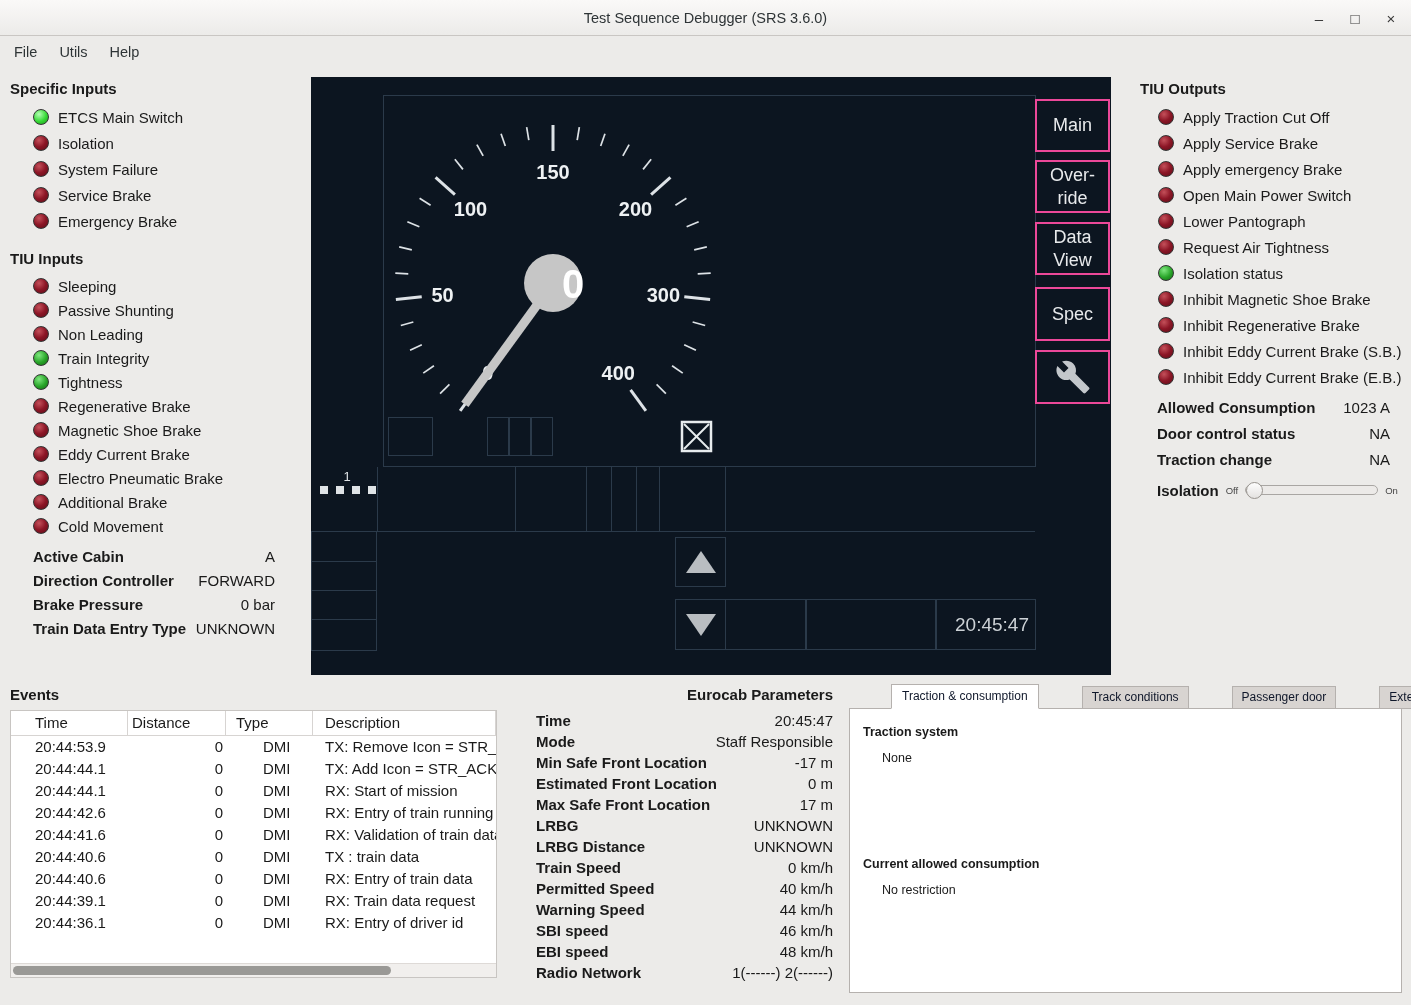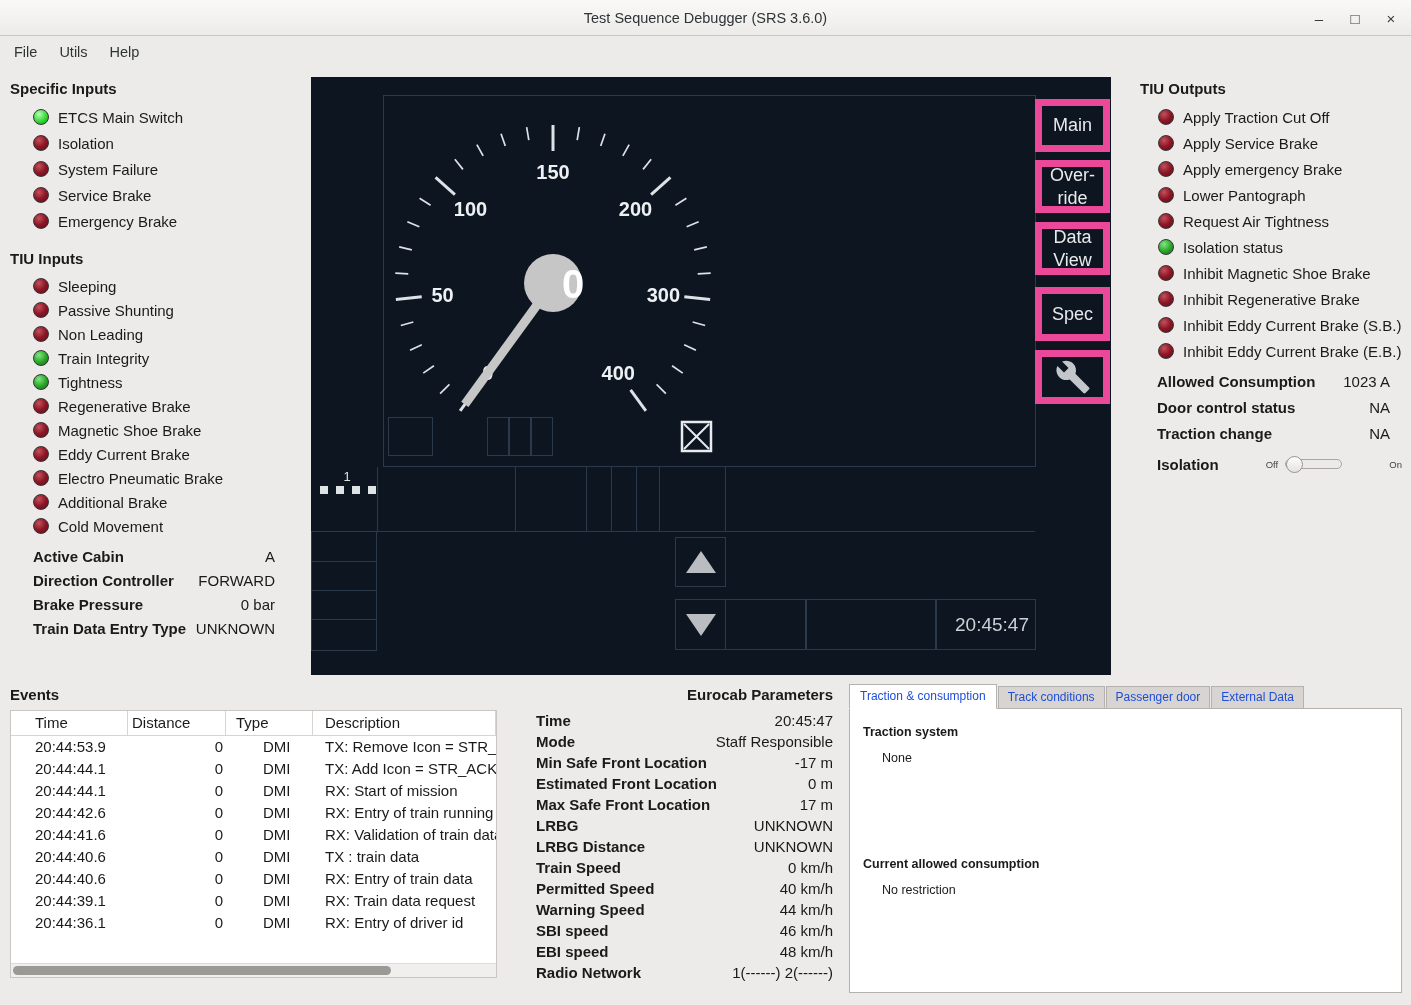--- a/index.html
+++ b/index.html
@@ -32,31 +32,31 @@
   .left-panel{position:absolute;left:10px;top:80px;width:295px;}
   .left-panel .gap{height:16px;}
   .left-panel .info-list{margin-left:23px;width:242px;margin-top:6px;}
   
   .right-panel{position:absolute;left:1140px;top:80px;width:262px;}
   .right-panel .led-row{padding-left:18px;}
   .right-panel .info-list{margin-left:17px;width:233px;margin-top:4px;}
   .right-panel .info-row{height:26px;}
   .iso-row{margin-left:17px;margin-top:6px;display:flex;align-items:center;gap:7px;height:24px;}
   .iso-row .b{font-size:15px;}
-  .tiny{font-size:9.5px;color:#444;margin-left:40px;}
+  .tiny{font-size:9.5px;color:#444;}
   .iso-slider{position:relative;width:133px;height:19px;}
   .iso-groove{position:absolute;left:0;right:0;top:4px;height:10px;background:#eceae8;border:1px solid #a9a6a3;border-radius:6px;box-sizing:border-box;}
   .iso-knob{position:absolute;left:1px;top:1px;width:17px;height:17px;border-radius:50%;
     background:linear-gradient(#fdfdfd,#e4e2e0);border:1px solid #98948f;box-sizing:border-box;}
   
   .dmi{position:absolute;left:311px;top:77px;width:800px;height:598px;background:#0c1520;}
   .dmi .box{position:absolute;border:1px solid #2b3a4a;box-sizing:border-box;}
   .dmi-main-box{left:72px;top:18px;width:653px;height:372px;}
   #gauge{position:absolute;left:0;top:0;pointer-events:none;font-family:"Liberation Sans",sans-serif;}
-  .dmi-btn{position:absolute;left:724px;width:75px;border:7px solid #ec4899;box-sizing:border-box;
+  .dmi-btn{position:absolute;left:724px;width:75px;border:2px solid #ec4899;box-sizing:border-box;
     color:#e8eaec;font-size:18px;display:flex;flex-direction:column;align-items:center;justify-content:center;line-height:1.25;}
   .vl{position:absolute;top:390px;height:64px;width:1px;background:#2b3a4a;}
   .hl{position:absolute;height:1px;background:#2b3a4a;}
   .lvl-num{position:absolute;left:26px;top:392px;width:20px;text-align:center;font-size:13px;color:#dfe3e6;}
   .lvl-sq{position:absolute;top:409px;width:8px;height:8px;background:#dfe3e6;}
   .tri-up{width:0;height:0;border-left:15px solid transparent;border-right:15px solid transparent;border-bottom:22px solid #b9bdc1;margin:auto;}
   .tri-down{width:0;height:0;border-left:15px solid transparent;border-right:15px solid transparent;border-top:22px solid #b9bdc1;margin:auto;}
   .arrow-cell{display:flex;align-items:center;justify-content:center;}
   .dmi-time{color:#ccd1d5;font-size:19px;text-align:right;line-height:49px;padding-right:6px;}
   
@@ -73,21 +73,21 @@
   .c2{padding-left:37px;}
   .c3{padding-left:12px;}
   .hscroll{position:absolute;left:0;right:0;bottom:0;height:13px;background:#f1efed;border-top:1px solid #dedad7;}
   .hthumb{position:absolute;left:2px;top:2px;width:378px;height:9px;border-radius:5px;background:#9a9996;}
   
   .eurocab-panel{position:absolute;left:516px;top:686px;width:317px;text-align:right;}
   .ec-row{display:flex;justify-content:space-between;height:21px;line-height:21px;font-size:15px;padding-left:20px;}
   
   .tabs-panel{position:absolute;left:849px;top:686px;width:553px;height:307px;}
   .tab-bar{position:absolute;top:0;left:0;height:23px;display:flex;align-items:flex-end;z-index:2;}
-  .tab{font-size:12px;padding:3px 9px;background:#d8d4d1;border:1px solid #b5b1ae;margin-right:1px;height:15px;line-height:15px;color:#1d4ed8;white-space:nowrap;}
+  .tab{font-size:12px;padding:3px 9px;background:#d8d4d1;border:1px solid #b5b1ae;margin-right:1px;height:15px;line-height:15px;color:#0f172a;white-space:nowrap;margin-left:42px;}
   .tab.active{background:#fff;border-bottom:1px solid #fff;padding:4px 10px;}
   .tab-content{position:absolute;top:22px;left:0;right:0;bottom:0;background:#fff;border:1px solid #b5b1ae;box-sizing:border-box;}
   .tc{position:absolute;font-size:12.5px;}
   .tc1{left:13px;top:16px;}
   .tc2{left:32px;top:42px;}
   .tc3{left:13px;top:148px;}
   .tc4{left:32px;top:174px;}
 </style>
 </head>
 <body>
@@ -322,20 +322,24 @@
         <div class="led-row">
           <span class="led red"></span>
           <span class="led-label">Apply Service Brake</span>
         </div>
         <div class="led-row">
           <span class="led red"></span>
           <span class="led-label">Apply emergency Brake</span>
         </div>
         <div class="led-row">
           <span class="led red"></span>
+          <span class="led-label">Open Main Power Switch</span>
+        </div>
+        <div class="led-row">
+          <span class="led red"></span>
           <span class="led-label">Lower Pantograph</span>
         </div>
         <div class="led-row">
           <span class="led red"></span>
           <span class="led-label">Request Air Tightness</span>
         </div>
         <div class="led-row">
           <span class="led green"></span>
           <span class="led-label">Isolation status</span>
         </div>

